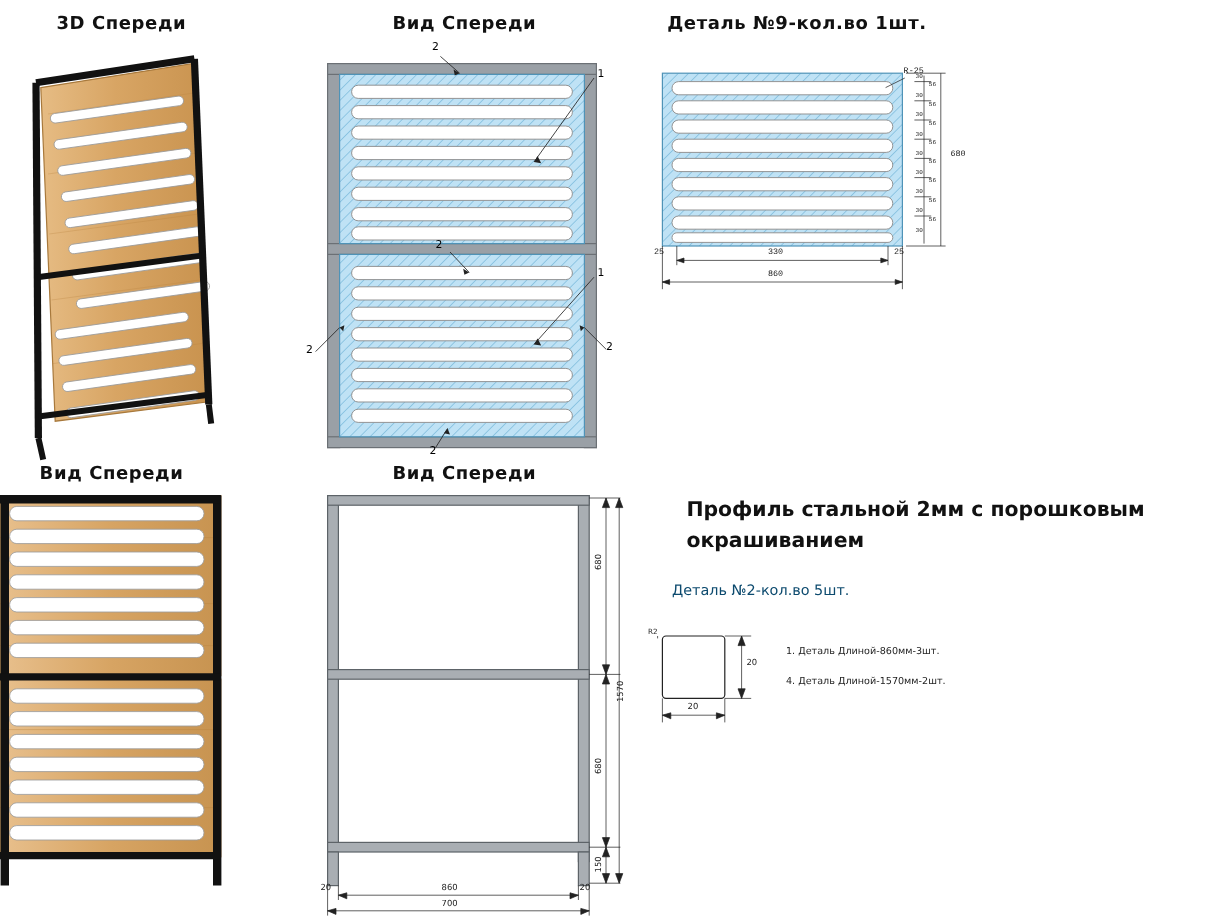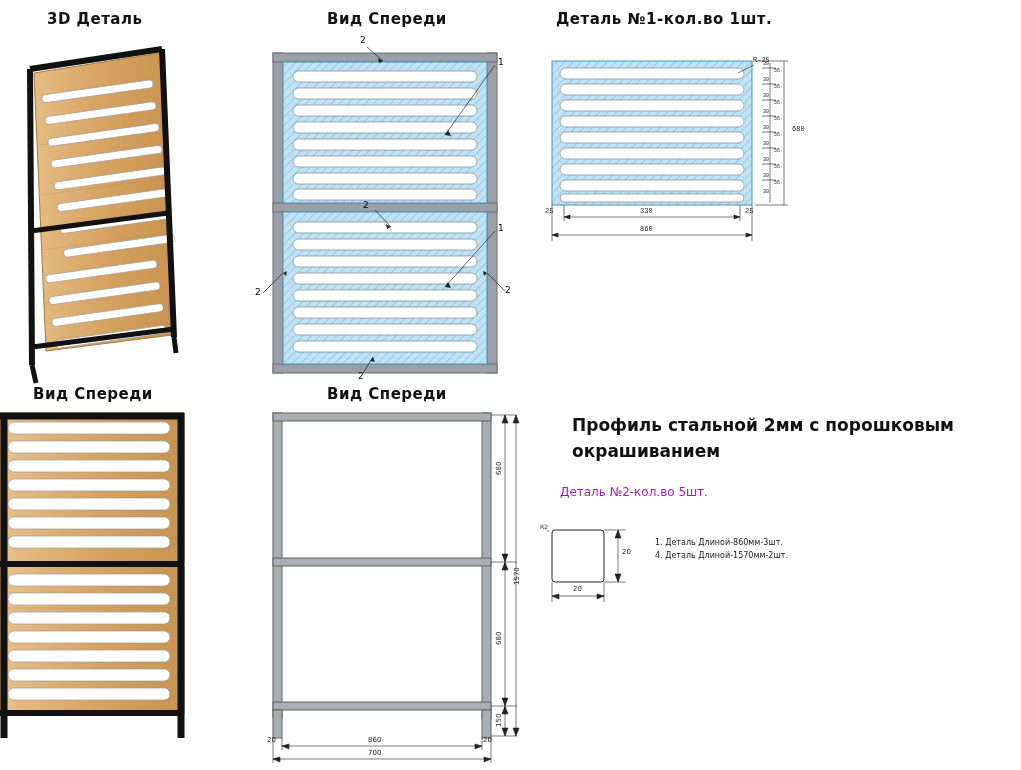--- a/index.html
+++ b/index.html
@@ -1,30 +1,30 @@
 <!DOCTYPE html>
 <html><head>
 <meta charset="utf-8">
 <style>
   html,body{margin:0;padding:0;background:#ffffff;}
   body{width:1021px;height:770px;position:relative;font-family:"DejaVu Sans",sans-serif;color:#000;overflow:hidden;}
   .abs{position:absolute;}
   .ttl{font-size:15px;font-weight:bold;letter-spacing:.5px;color:#111;}
   .ttl2{font-size:17px;font-weight:bold;color:#111;line-height:1.5;}
-  .sub{font-size:12px;color:#a21caf;}
+  .sub{font-size:12px;color:#0c4a6e;}
   .tiny{font-size:7px;color:#222;}
   .tiny2{font-size:8px;color:#222;}
   svg{display:block;overflow:visible;}
 </style>
 </head>
 <body>
 
-<div class="abs ttl" style="left:47px;top:10px;">3D Деталь</div>
+<div class="abs ttl" style="left:47px;top:10px;">3D Спереди</div>
 <div class="abs ttl" style="left:327px;top:10px;">Вид Спереди</div>
-<div class="abs ttl" style="left:556px;top:10px;">Деталь №1-кол.во 1шт.</div>
+<div class="abs ttl" style="left:556px;top:10px;">Деталь №9-кол.во 1шт.</div>
 <div class="abs ttl" style="left:33px;top:385px;">Вид Спереди</div>
 <div class="abs ttl" style="left:327px;top:385px;">Вид Спереди</div>
 
 <div class="abs" style="left:10px;top:35px;width:230px;height:340px;">
 <svg width="230" height="340" viewBox="0 0 230 340">
   <defs>
     <linearGradient id="woodg" x1="0" y1="0" x2="1" y2="0">
       <stop offset="0%" stop-color="#e6bc84"></stop>
       <stop offset="45%" stop-color="#d8a564"></stop>
       <stop offset="100%" stop-color="#c9934f"></stop>
@@ -362,15 +362,15 @@
     <polygon points="12,76 19,74 19,79" fill="#222"></polygon>
     <polygon points="64,76 57,74 57,79" fill="#222"></polygon>
   </g>
 </svg>
 <div class="abs tiny" style="left:0px;top:3px;font-size:6px;">R2</div>
 <div class="abs tiny" style="left:82px;top:28px;">20</div>
 <div class="abs tiny" style="left:33px;top:65px;">20</div>
 </div>
 
 <div class="abs" style="left:655px;top:538px;">
-  <div class="tiny2" style="margin-bottom:4px;">1. Деталь Длиной-860мм-3шт.</div>
+  <div class="tiny2" style="margin-bottom:16px;">1. Деталь Длиной-860мм-3шт.</div>
   <div class="tiny2">4. Деталь Длиной-1570мм-2шт.</div>
 </div>
 
 </body></html>

